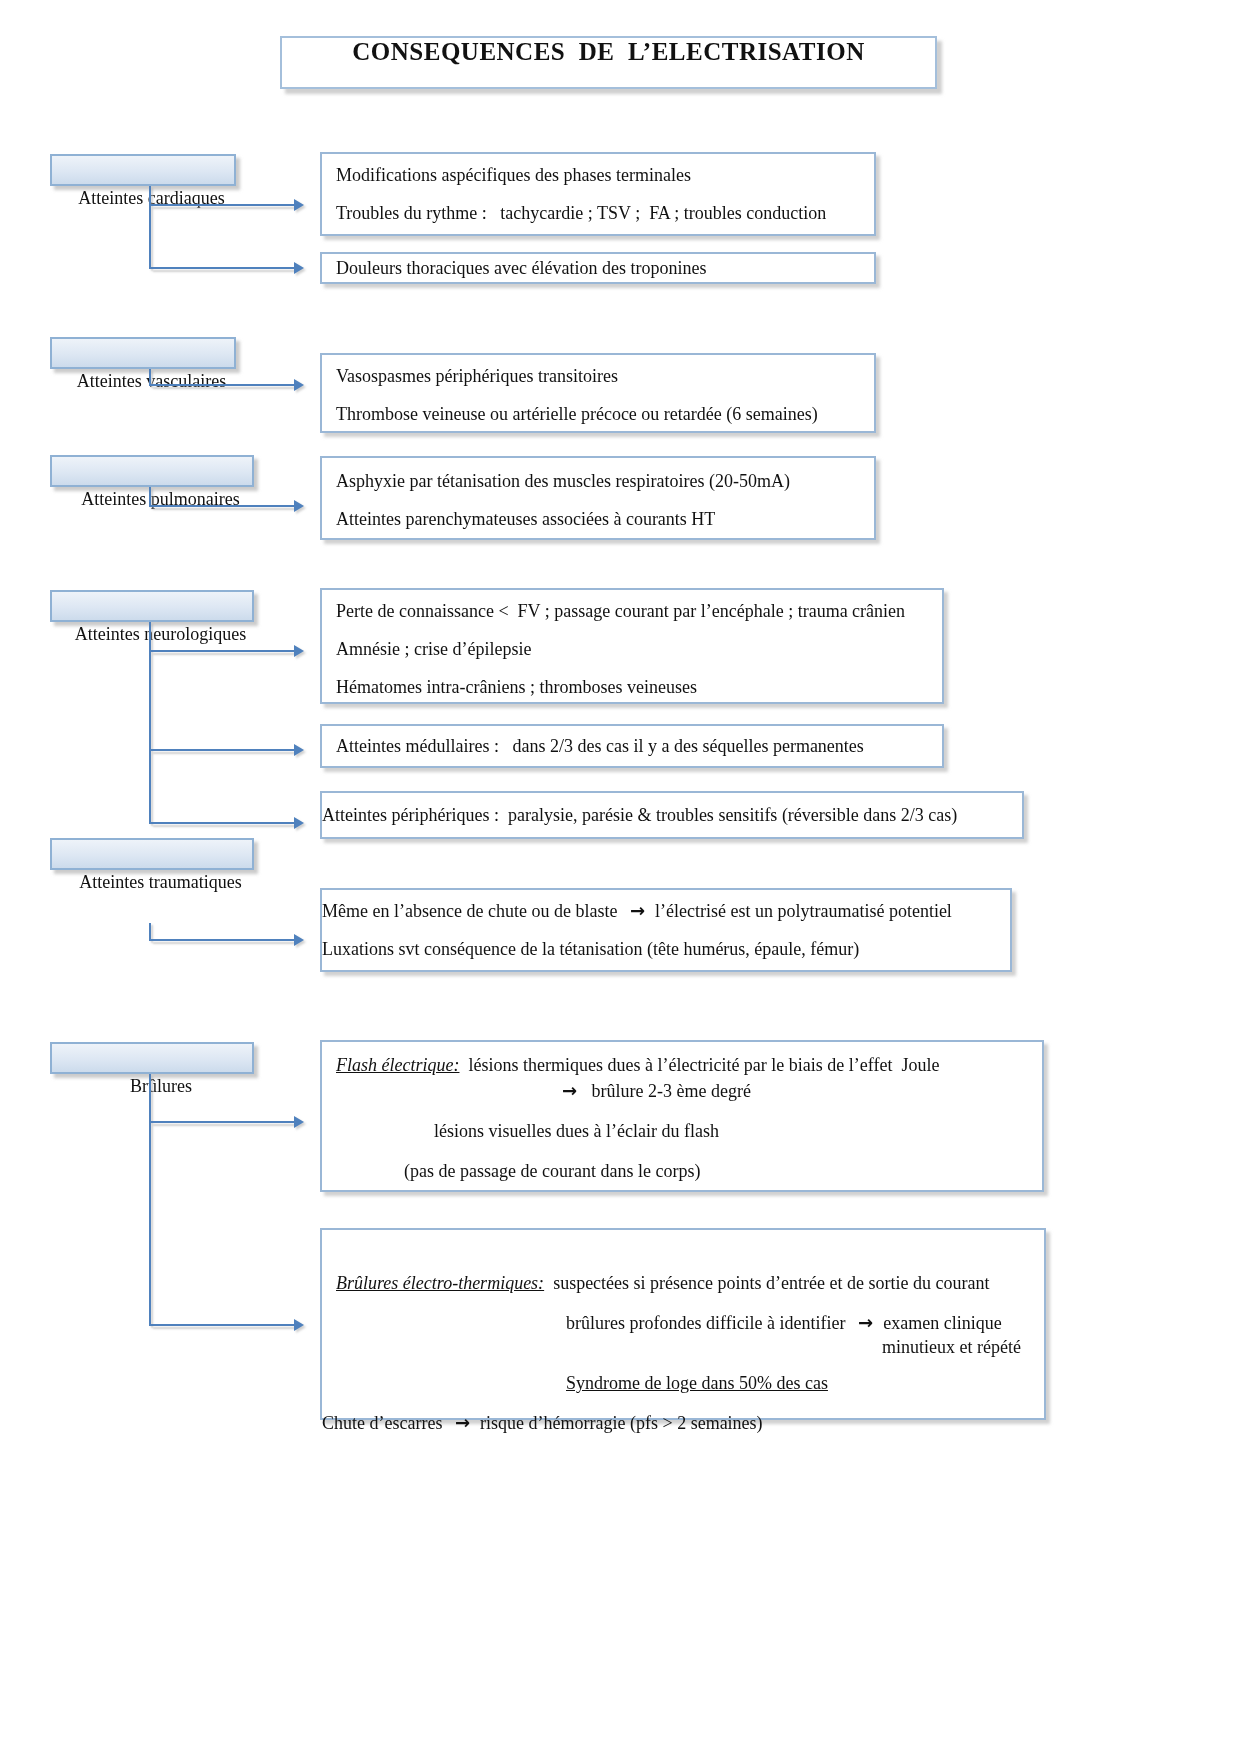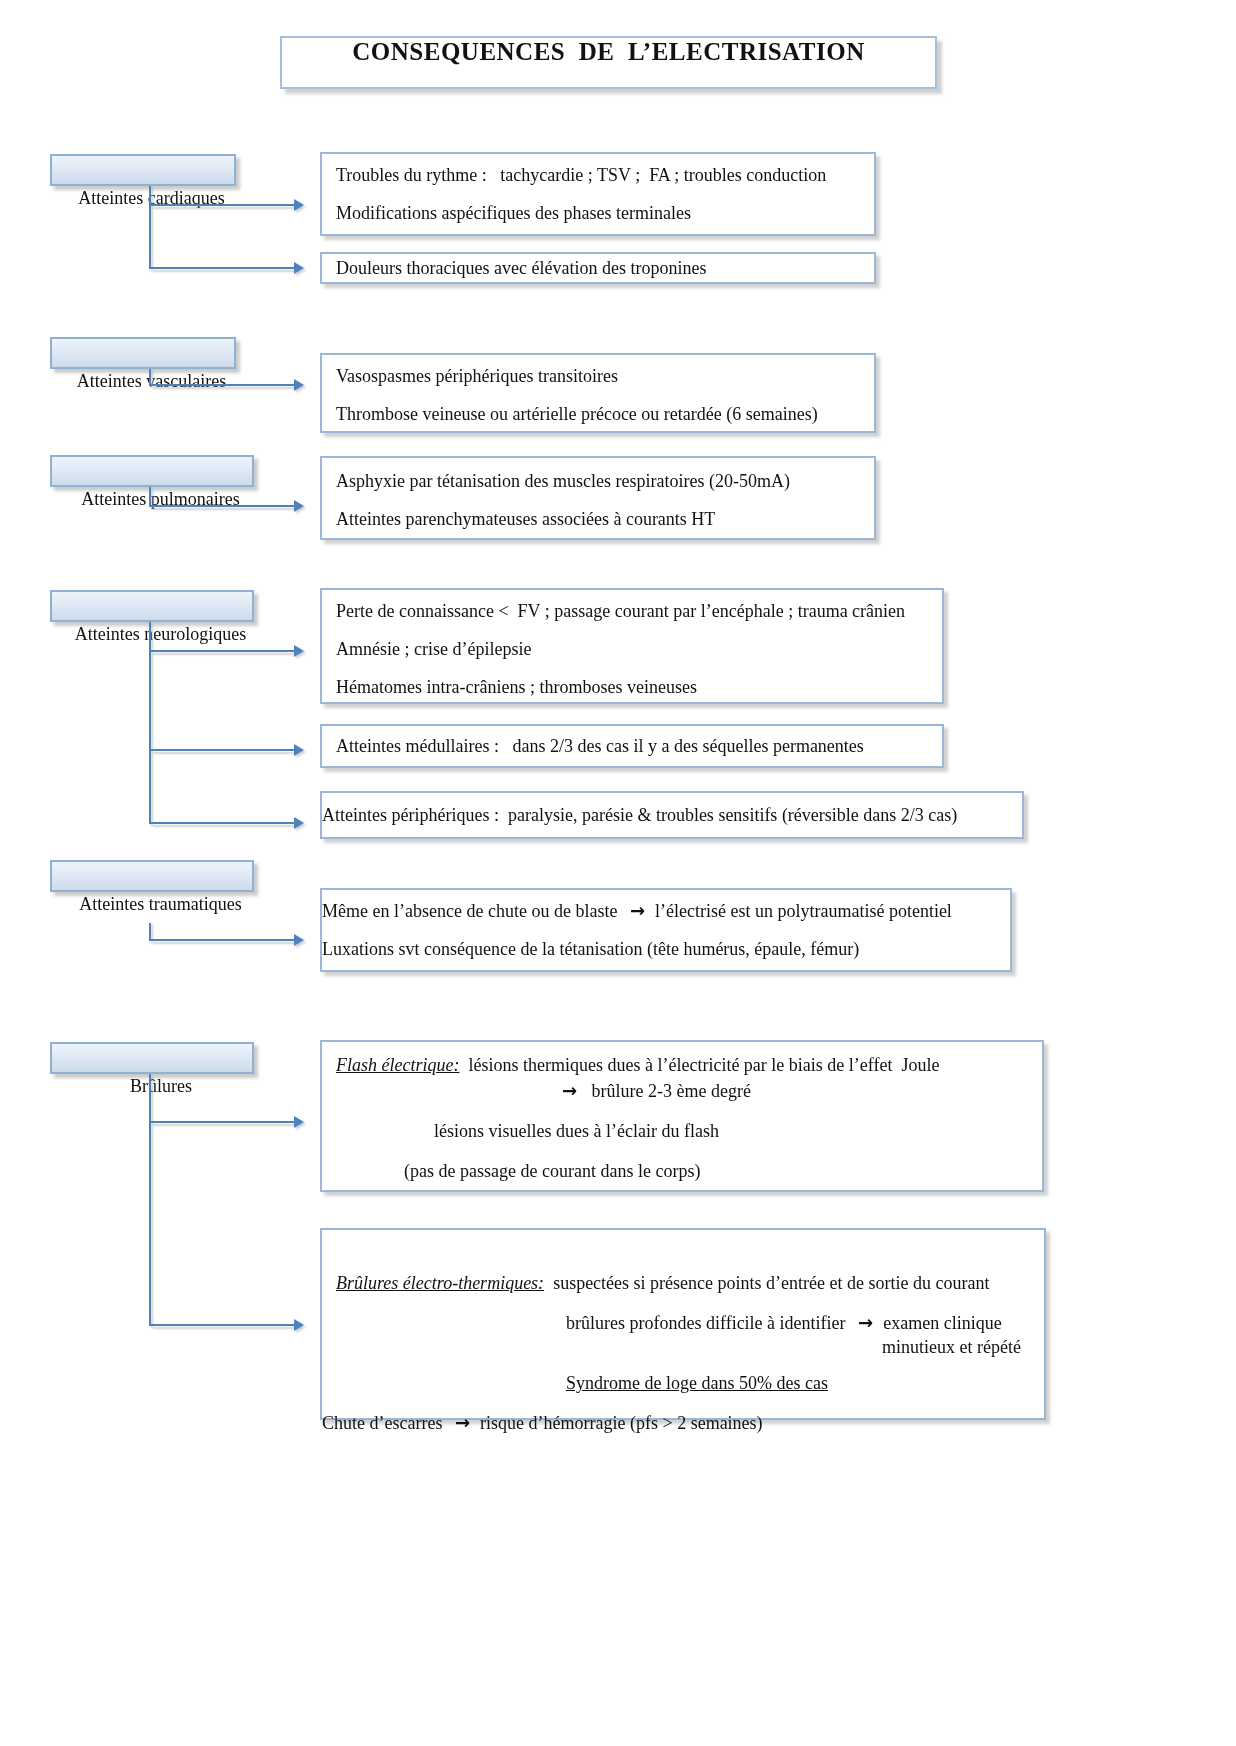--- a/index.html
+++ b/index.html
@@ -64,22 +64,22 @@
   <div class="label-box" style="top:154px;width:182px">
     <span>Atteintes cardiaques</span>
   </div>
   <div class="vline" style="left:149px;top:186px;height:83px"></div>
   <div class="hline" style="top:204px"></div>
   <div class="ahead" style="top:199px"></div>
   <div class="hline" style="top:267px"></div>
   <div class="ahead" style="top:262px"></div>
 
   <div class="content-box" style="left:320px;top:152px;width:552px;height:78px;padding-top:2px">
+    <div class="cline">Modifications aspécifiques des phases terminales</div>
     <div class="cline">Troubles du rythme :   tachycardie ; TSV ;  FA ; troubles conduction</div>
-    <div class="cline">Modifications aspécifiques des phases terminales</div>
   </div>
   <div class="content-box" style="left:320px;top:252px;width:552px;height:28px">
     <div class="cline" style="line-height:28px">Douleurs thoraciques avec élévation des troponines</div>
   </div>
 
   <div class="label-box" style="top:337px;width:182px">
     <span>Atteintes vasculaires</span>
   </div>
   <div class="vline" style="left:149px;top:369px;height:17px"></div>
   <div class="hline" style="top:384px"></div>
@@ -118,21 +118,21 @@
     <div class="cline">Amnésie ; crise d’épilepsie</div>
     <div class="cline">Hématomes intra-crâniens ; thromboses veineuses</div>
   </div>
   <div class="content-box" style="left:320px;top:724px;width:620px;height:40px">
     <div class="cline" style="line-height:40px">Atteintes médullaires :   dans 2/3 des cas il y a des séquelles permanentes</div>
   </div>
   <div class="content-box" style="left:320px;top:791px;width:700px;height:44px">
     <div class="cline pl12" style="line-height:44px">Atteintes périphériques :  paralysie, parésie &amp; troubles sensitifs (réversible dans 2/3 cas)</div>
   </div>
 
-  <div class="label-box" style="top:860px;width:200px">
+  <div class="label-box" style="top:838px;width:200px">
     <span>Atteintes traumatiques</span>
   </div>
   <div class="vline" style="left:149px;top:923px;height:18px"></div>
   <div class="hline" style="top:939px"></div>
   <div class="ahead" style="top:934px"></div>
 
   <div class="content-box" style="left:320px;top:888px;width:688px;height:78px;padding-top:2px">
     <div class="cline pl12"><span>Même en l’absence de chute ou de blaste </span><span class="arrow-glyph">→</span><span>l’électrisé est un polytraumatisé potentiel</span></div>
     <div class="cline pl12">Luxations svt conséquence de la tétanisation (tête humérus, épaule, fémur)</div>
   </div>

